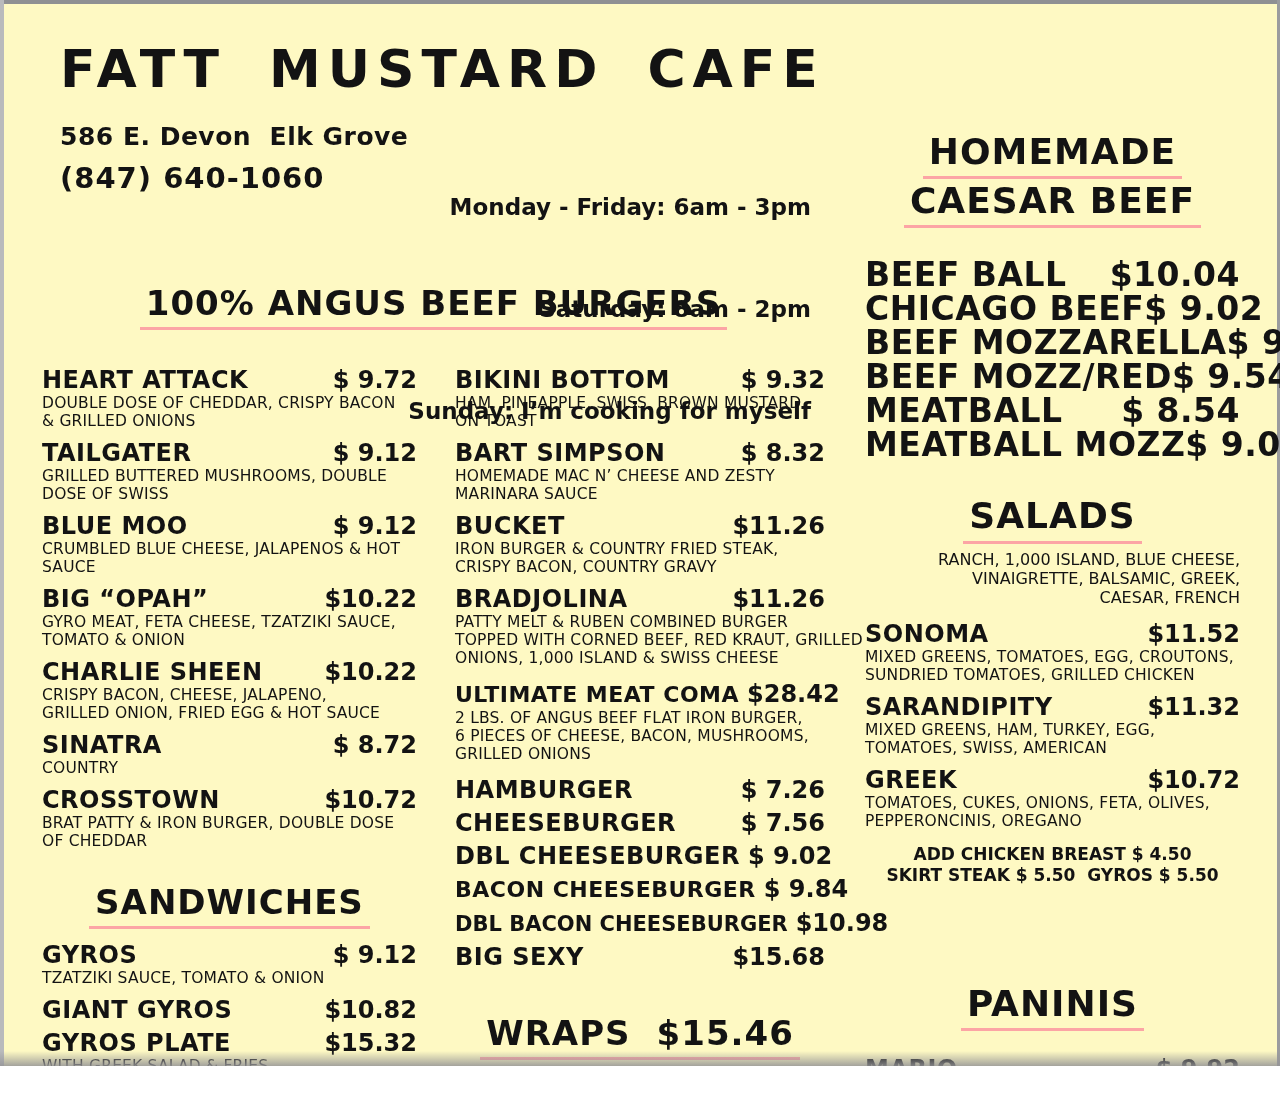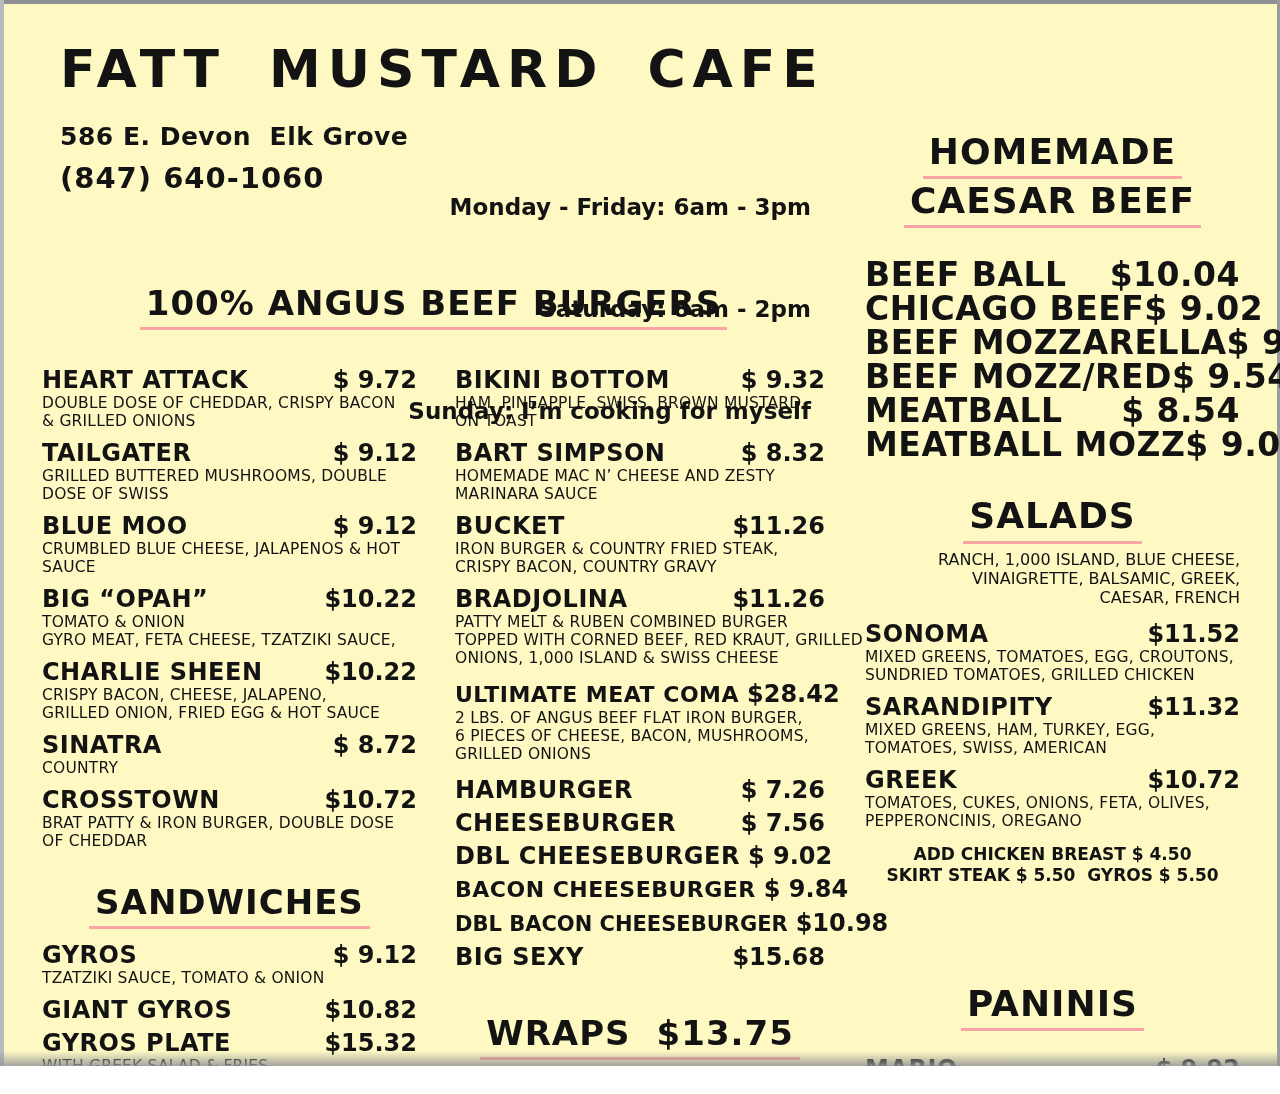--- a/index.html
+++ b/index.html
@@ -109,22 +109,22 @@
             <span class="price">$ 9.12</span>
           </div>
           <div class="dline">CRUMBLED BLUE CHEESE, JALAPENOS &amp; HOT</div>
           <div class="dline">SAUCE</div>
         </div>
         <div class="item">
           <div class="row">
             <span class="name">BIG “OPAH”</span>
             <span class="price">$10.22</span>
           </div>
+          <div class="dline">GYRO MEAT, FETA CHEESE, TZATZIKI SAUCE,</div>
           <div class="dline">TOMATO &amp; ONION</div>
-          <div class="dline">GYRO MEAT, FETA CHEESE, TZATZIKI SAUCE,</div>
         </div>
         <div class="item">
           <div class="row">
             <span class="name">CHARLIE SHEEN</span>
             <span class="price">$10.22</span>
           </div>
           <div class="dline">CRISPY BACON, CHEESE, JALAPENO,</div>
           <div class="dline">GRILLED ONION, FRIED EGG &amp; HOT SAUCE</div>
         </div>
         <div class="item">
@@ -246,21 +246,21 @@
           </div>
         </div>
         <div class="item simple">
           <div class="row">
             <span class="name">BIG SEXY</span>
             <span class="price">$15.68</span>
           </div>
         </div>
 
         <div class="wraps">
-          <span class="u h34"><span>WRAPS</span><span class="wgap"></span><span>$13.75</span></span>
+          <span class="u h34"><span>WRAPS</span><span class="wgap"></span><span>$15.46</span></span>
           <div class="wraps-note">Includes your choice of a side</div>
         </div>
       </div>
     </div>
   </div>
 
   <div class="region-right">
     <div class="sec-heading">
       <div><span class="u h36">HOMEMADE</span></div>
       <div><span class="u h36">CAESAR BEEF</span></div>

